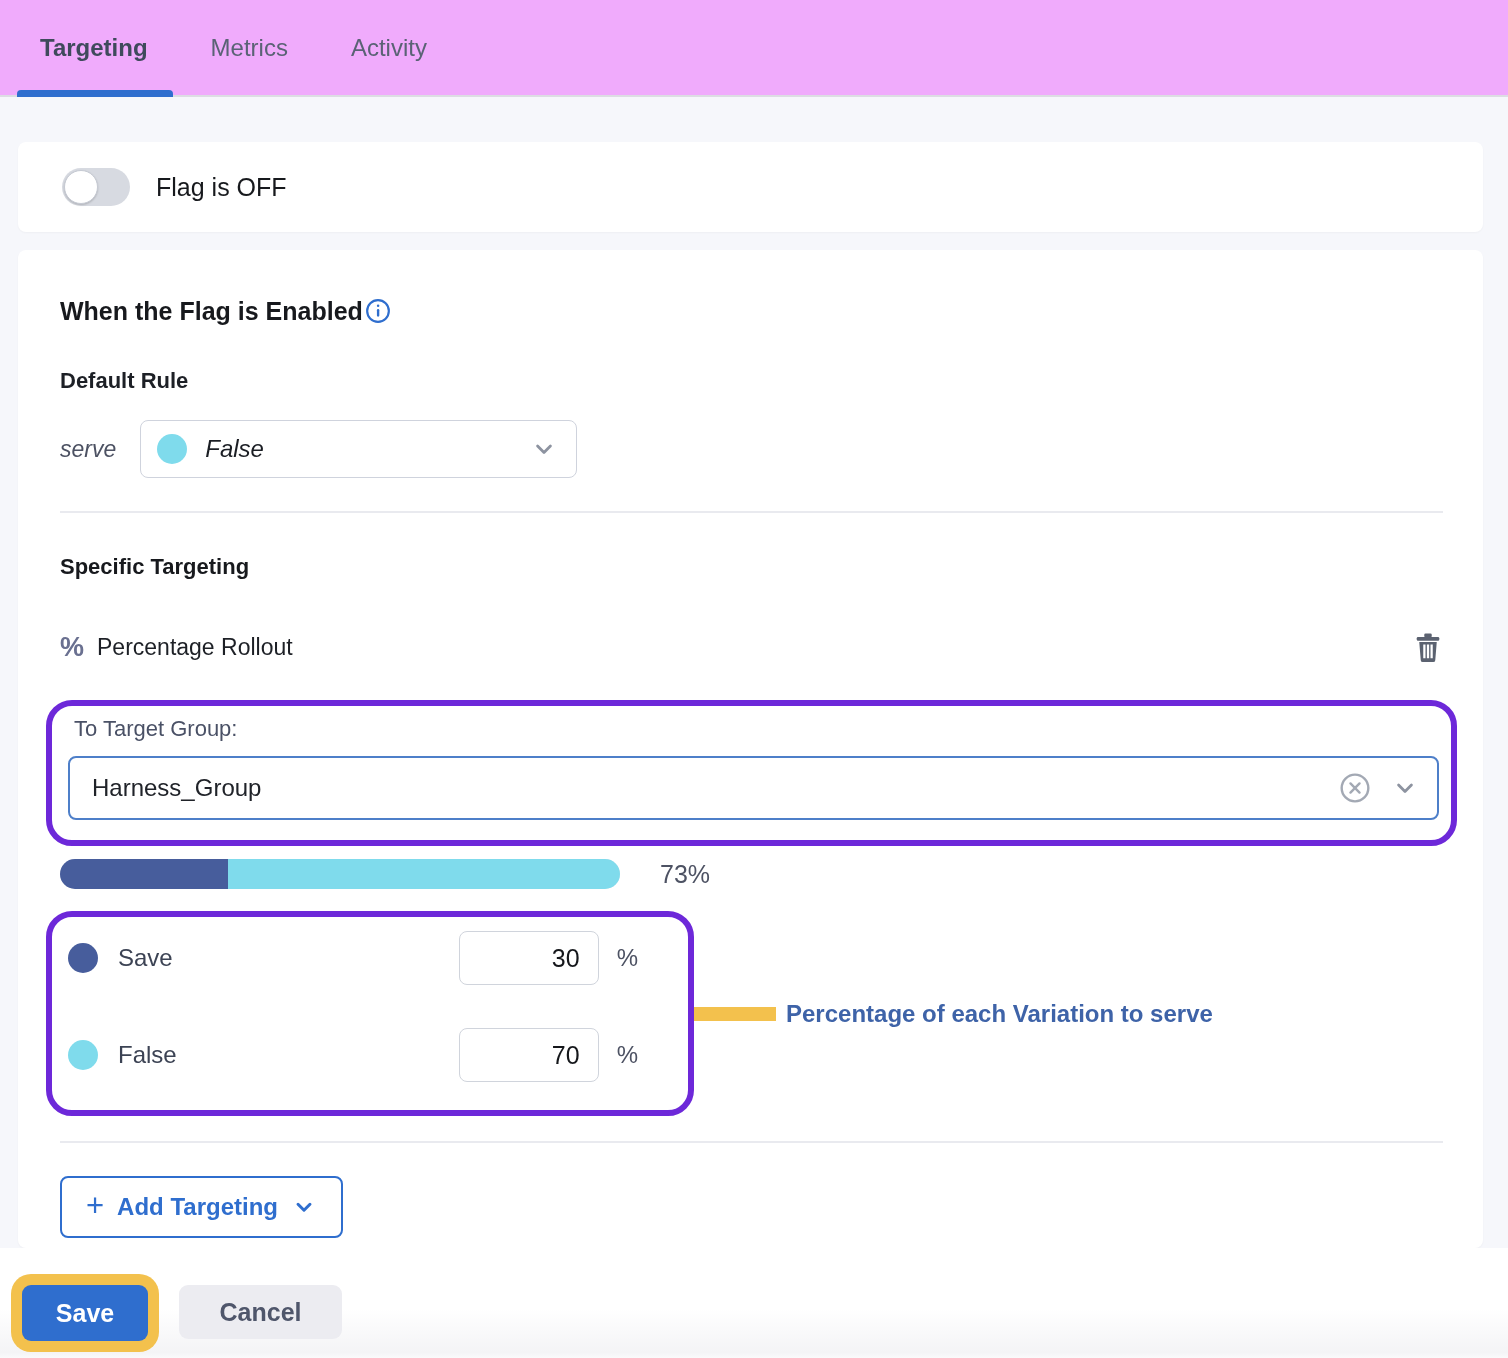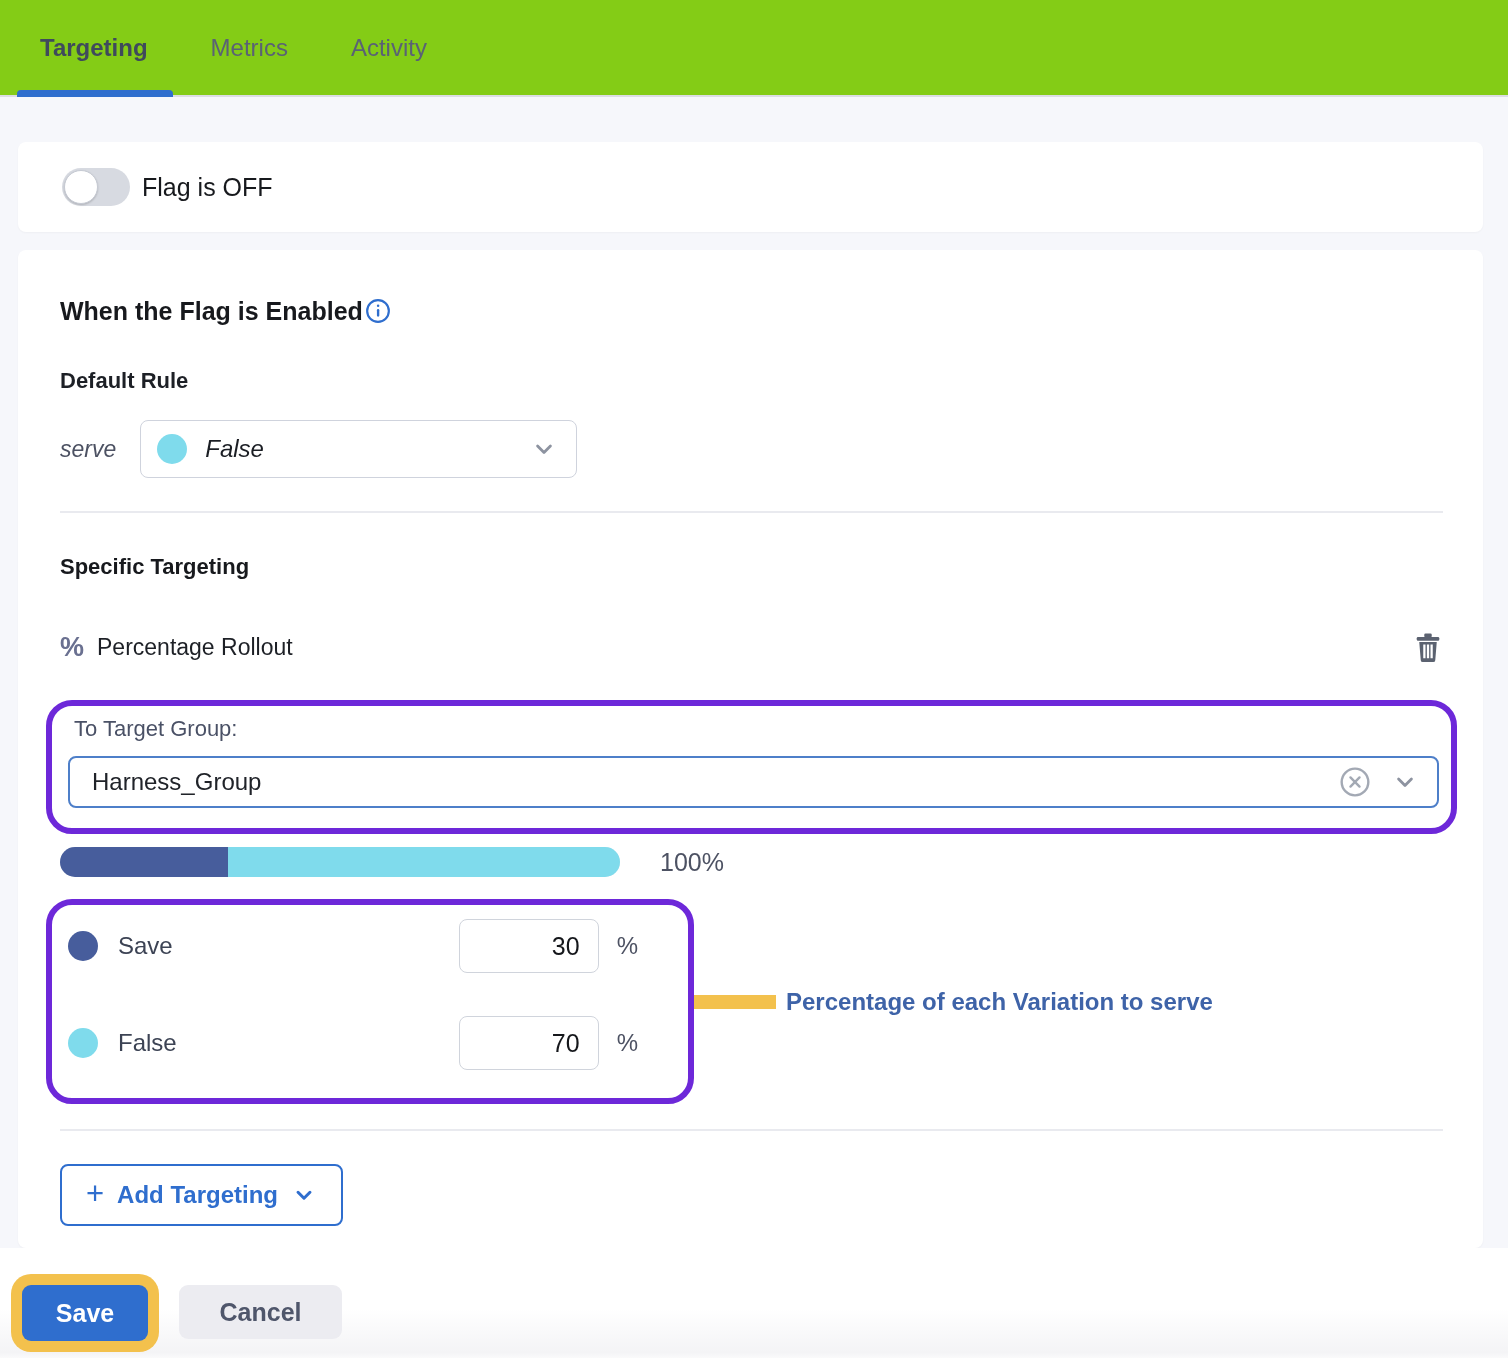--- a/index.html
+++ b/index.html
@@ -2,37 +2,37 @@
 <html><head>
 <meta charset="utf-8">
 <style>
   html,body{margin:0;padding:0;}
   body{
     width:1508px;height:1358px;overflow:hidden;background:#fff;
     font-family:"Liberation Sans", sans-serif;
     -webkit-font-smoothing:antialiased;
   }
   
-  .tabbar{height:95px;background:#84cc16;border-bottom:2px solid #dcdde3;
+  .tabbar{height:95px;background:#f0abfc;border-bottom:2px solid #dcdde3;
     display:flex;align-items:stretch;padding-left:40px;box-sizing:content-box;}
   .tab{position:relative;display:flex;align-items:center;font-size:24px;
     color:#5a6275;margin-right:63px;cursor:pointer;}
   .tab.active{color:#3f4a5c;font-weight:700;}
   .tab.active::after{content:"";position:absolute;left:-23px;right:-25px;bottom:-2px;
     height:7px;background:#2f6ece;border-radius:4px 4px 0 0;}
   
   .main{background:#f6f7fb;height:1151px;padding:45px 25px 0 18px;box-sizing:border-box;}
   .card{background:#fff;border-radius:8px;box-shadow:0 1px 2px rgba(40,41,61,0.04);}
   .flag-card{height:90px;display:flex;align-items:center;padding-left:44px;box-sizing:border-box;}
   .toggle{width:68px;height:38px;border-radius:19px;background:#d7dae1;border:none;
     position:relative;cursor:pointer;padding:0;flex:0 0 auto;}
   .knob{position:absolute;left:2px;top:2px;width:34px;height:34px;background:#fff;
     border-radius:50%;border:1px solid #c6cad3;box-sizing:border-box;
     box-shadow:0 1px 2px rgba(0,0,0,.18);}
-  .flag-label{margin-left:12px;font-size:25px;color:#17191d;}
+  .flag-label{margin-left:26px;font-size:25px;color:#17191d;}
   .rules-card{height:998px;margin-top:18px;padding:46px 40px 0 42px;box-sizing:border-box;}
   .enabled-title{display:flex;align-items:center;gap:2px;}
   .enabled-title .t{font-size:25px;font-weight:700;color:#17191d;line-height:30px;}
   .info-icon{display:inline-flex;flex:0 0 auto;}
   .default-rule-heading{margin-top:42px;font-size:22px;font-weight:600;color:#1d2026;line-height:26px;}
   .serve-row{margin-top:26px;display:flex;align-items:center;gap:24px;font-style:italic;}
   .serve-label{font-size:23px;color:#4d5263;}
   .select{width:437px;height:58px;border:1.5px solid #cfd3dd;border-radius:8px;background:#fff;
     display:flex;align-items:center;padding:0 18px 0 16px;box-sizing:border-box;cursor:pointer;}
   .dot{width:30px;height:30px;border-radius:50%;flex:0 0 auto;}
@@ -43,21 +43,21 @@
   .specific-heading{margin-top:41px;font-size:22px;font-weight:700;color:#17191d;line-height:26px;}
   .rollout-header{margin-top:50px;display:flex;align-items:center;justify-content:space-between;}
   .rollout-type{display:flex;align-items:center;gap:13px;}
   .percent-glyph{font-size:27px;font-weight:800;color:#6a7090;}
   .rollout-label{font-size:23px;color:#1d2026;}
   .trash-btn{background:none;border:none;padding:0;cursor:pointer;line-height:0;}
   
   .hl-box{border:6px solid #6d28d9;border-radius:26px;background:#fff;box-sizing:border-box;}
   .group-box{margin:36px -14px 0 -14px;padding:10px 12px 20px 16px;}
   .group-label{font-size:22px;color:#4a5166;margin:0 0 14px 6px;}
-  .group-input{height:52px;border:2px solid #4e7fc9;border-radius:8px;background:#fff;
+  .group-input{height:64px;border:2px solid #4e7fc9;border-radius:8px;background:#fff;
     display:flex;align-items:center;padding:0 18px 0 22px;box-sizing:border-box;cursor:pointer;}
   .group-value{font-size:24px;color:#202329;flex:1;}
   .clear-btn{background:none;border:none;padding:0;margin-right:20px;cursor:pointer;line-height:0;}
   
   .bar-row{margin-top:13px;display:flex;align-items:center;}
   .bar{width:560px;height:30px;border-radius:15px;overflow:hidden;display:flex;background:#e8eaef;}
   .bar-seg{height:100%;}
   .bar-total{margin-left:40px;font-size:25px;color:#4d5263;}
   
   .rollout-wrap{position:relative;margin-top:22px;margin-left:-14px;width:648px;}
@@ -177,21 +177,21 @@
         </span>
       </div>
     </div>
 
     
     <div class="bar-row">
       <div class="bar">
         <span class="bar-seg" style="background: rgb(71, 93, 156); width: 30%;"></span>
         <span class="bar-seg" style="background: rgb(127, 219, 236); width: 70%;"></span>
       </div>
-      <span class="bar-total">100%</span>
+      <span class="bar-total">73%</span>
     </div>
 
     
     <div class="rollout-wrap">
       <div class="hl-box variations-box">
 
         <div class="var-row">
           <span class="var-dot" style="background: rgb(71, 93, 156);"></span>
           <span class="var-name">Save</span>
           <input class="var-input" value="30" style="">

